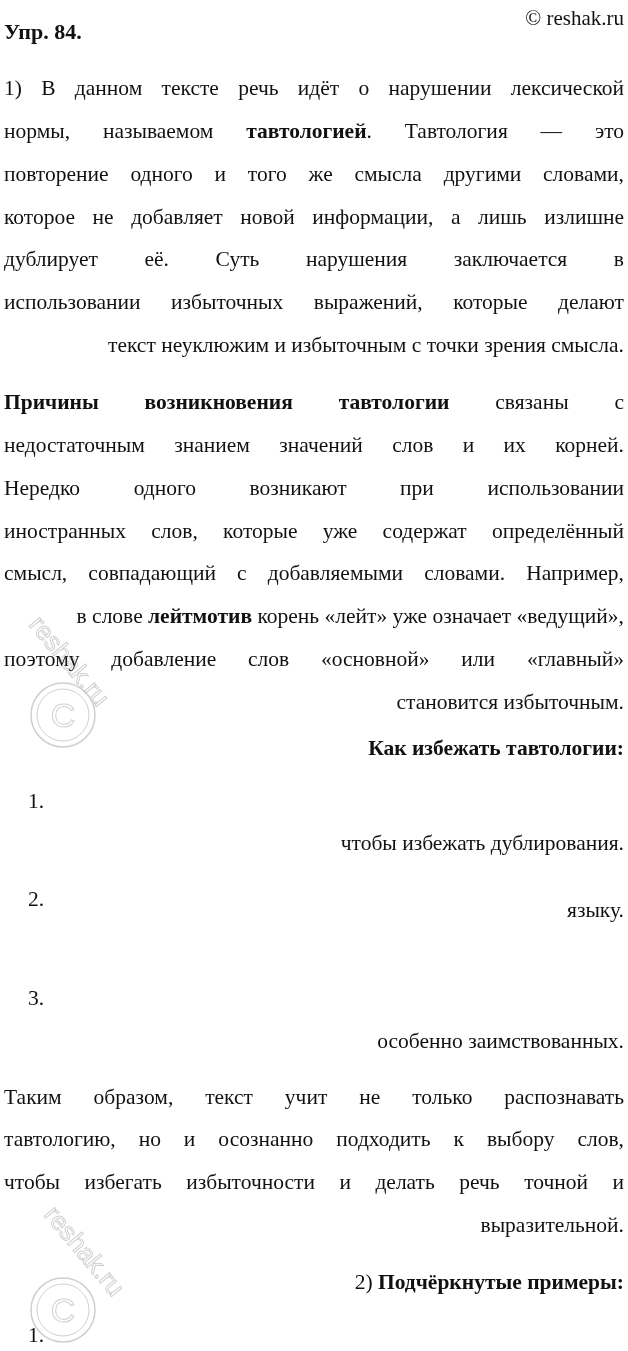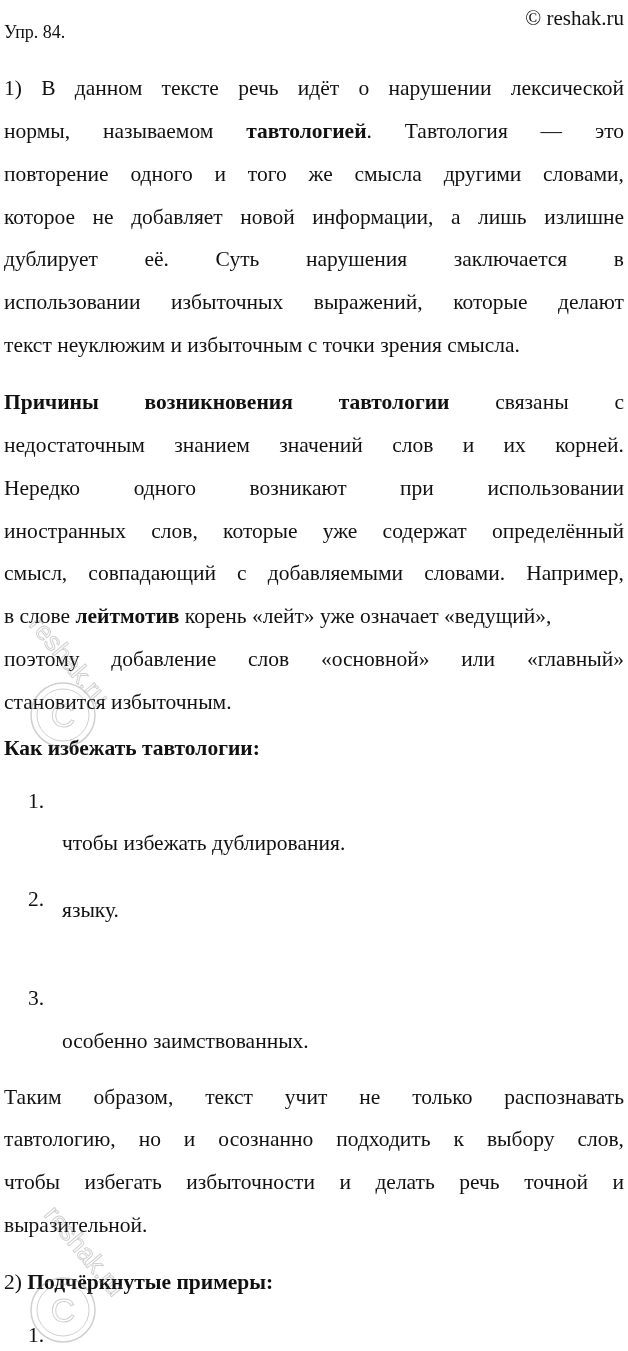--- a/index.html
+++ b/index.html
@@ -4,26 +4,27 @@
 <style>
   html, body { margin: 0; padding: 0; background: #ffffff; }
   body {
     width: 628px; height: 1351px; overflow: hidden; position: relative;
     font-family: "Liberation Serif", serif; color: #111111;
   }
   .header {
     position: absolute; top: 0; left: 4px; width: 620px; height: 36px;
     display: flex; justify-content: space-between; align-items: center;
   }
-  .title { font-weight: normal; font-size: 18px; margin-top: 28px; }
+  .title { font-weight: bold; font-size: 22px; margin-top: 28px; }
   .copyright { font-size: 21px; }
   .line {
     position: absolute; left: 4px; width: 620px;
     font-size: 21.5px; line-height: 30px; height: 30px;
     white-space: nowrap;
+    text-align: right;
   }
   .justify { text-align: justify; text-align-last: justify; }
   .li { left: 58px; width: 566px; }
   .li-num { position: absolute; left: -30px; }
   .li2 { left: 62px; width: 562px; }
   b { font-weight: bold; }
   .wm {
     position: absolute; pointer-events: none; opacity: 0.35;
   }
 </style>

